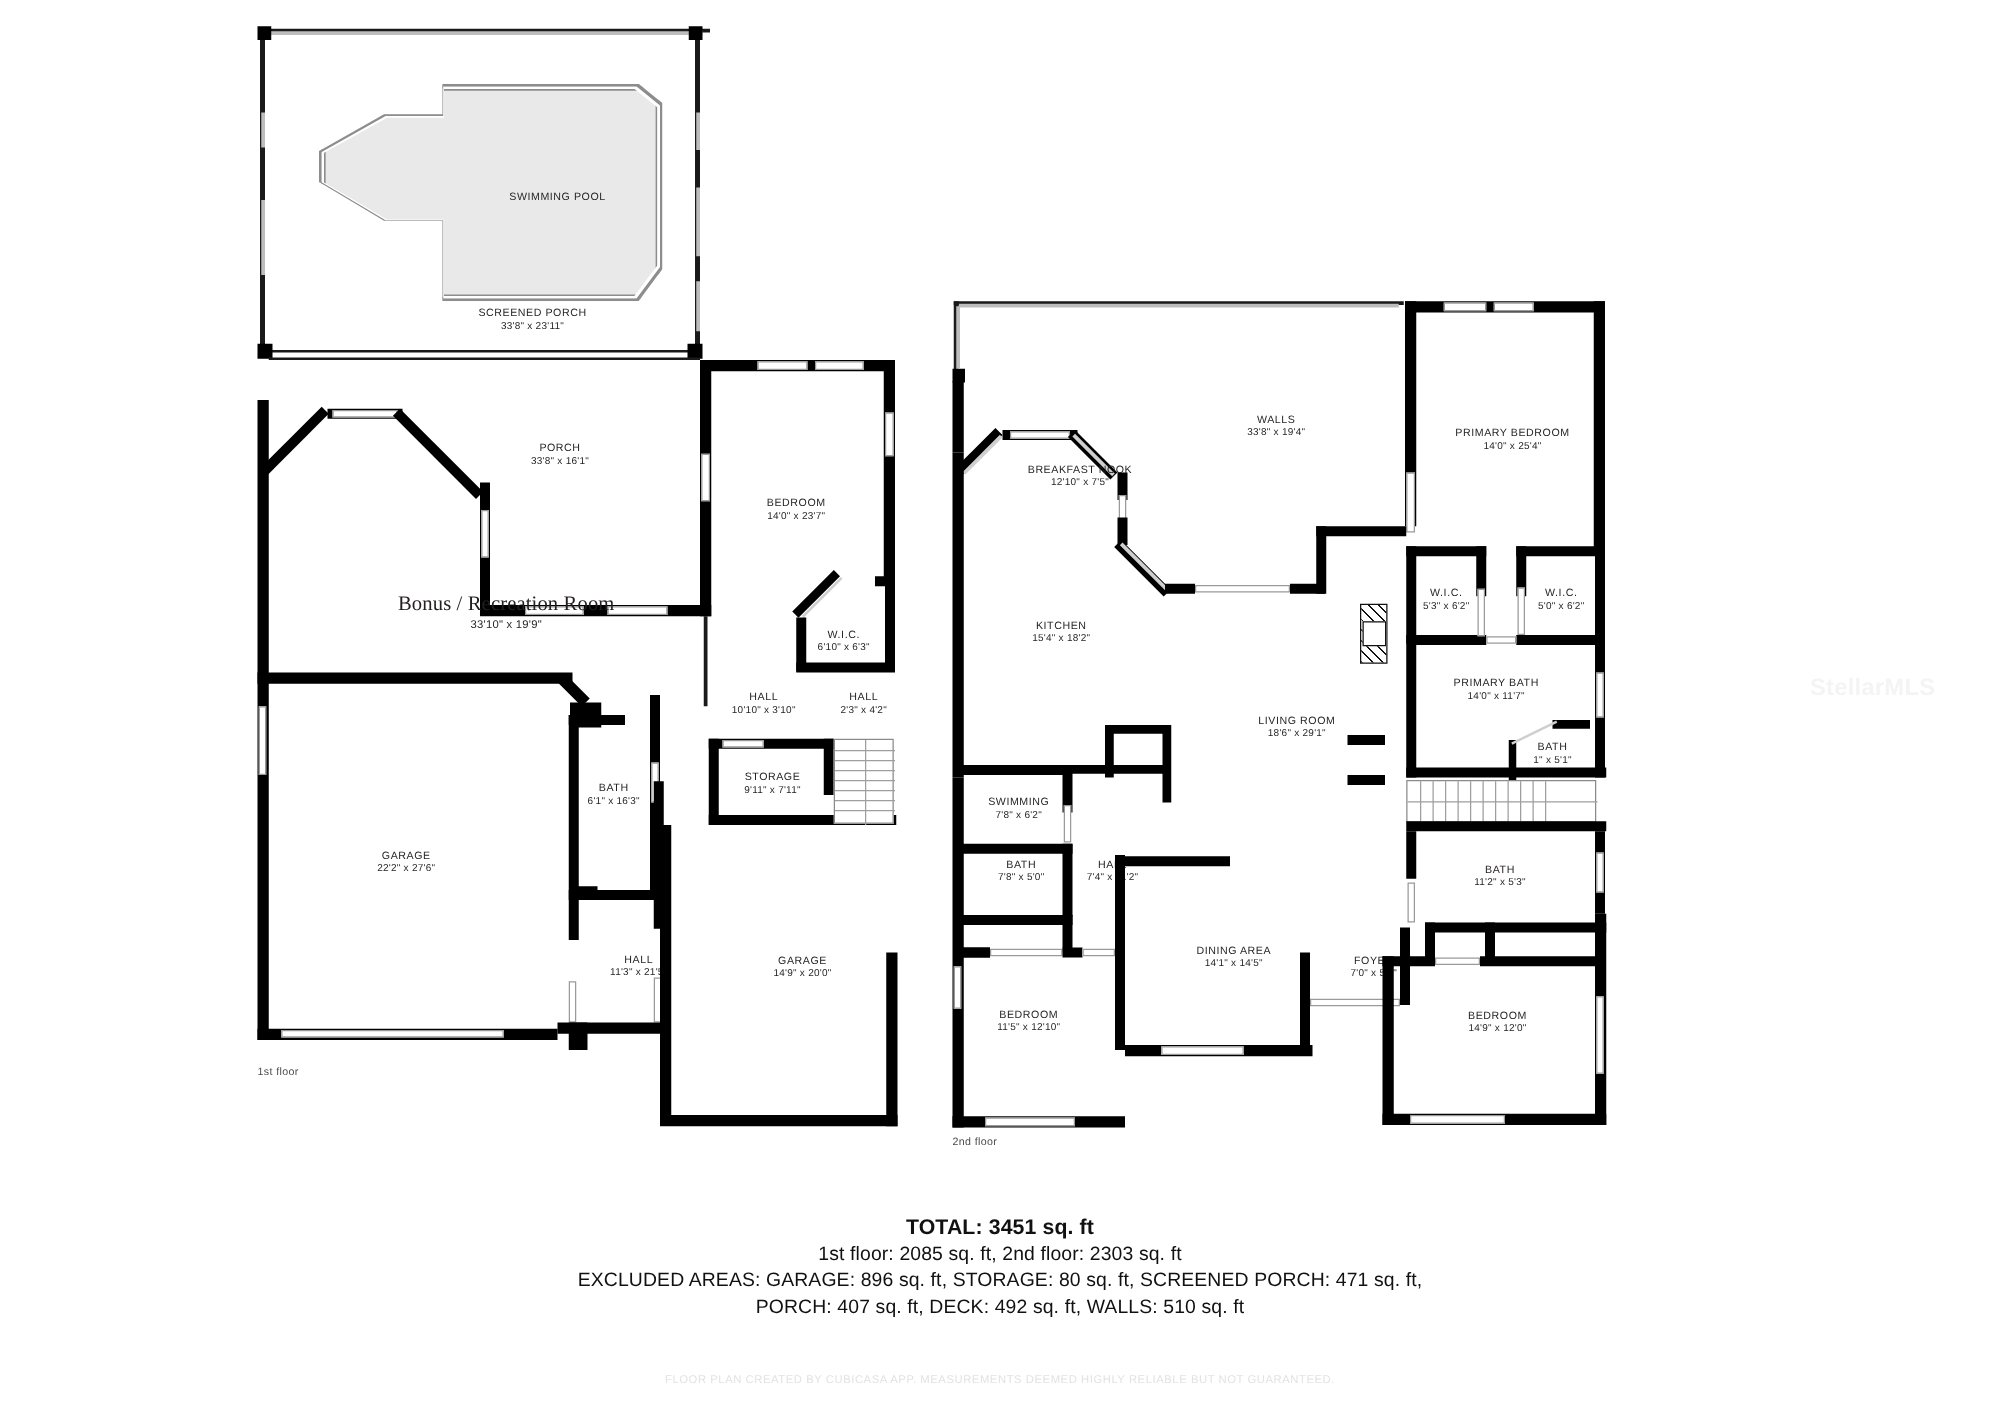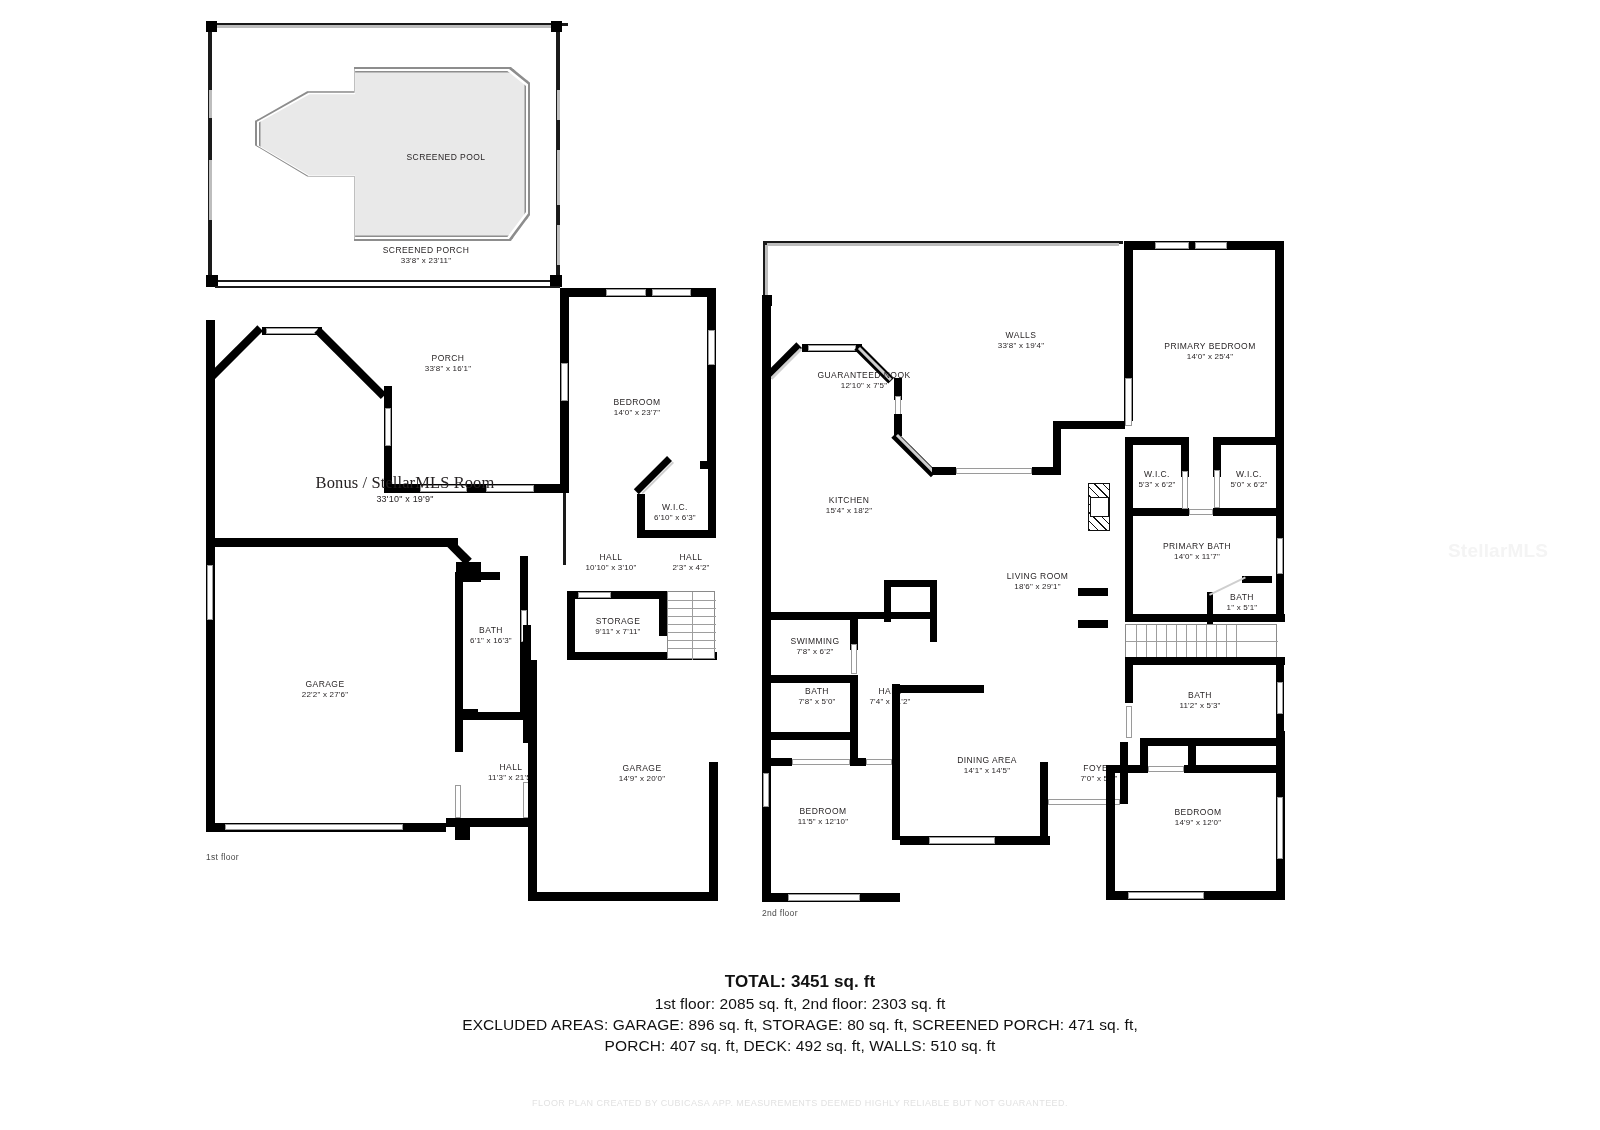--- a/index.html
+++ b/index.html
@@ -84,21 +84,21 @@
                 clip-path:polygon(36% 0%, 93% 0%, 100% 9%, 100% 85%, 93% 100%, 36% 100%, 36% 63%, 19% 63%, 0% 45%, 0% 31%, 19% 14%, 36% 14%);
                 background:#8d8d8d;"></div>
     <div style="position:absolute;left:257px;top:69px;width:271px;height:170px;
                 clip-path:polygon(36% 0%, 93% 0%, 100% 9%, 100% 85%, 93% 100%, 36% 100%, 36% 63%, 19% 63%, 0% 45%, 0% 31%, 19% 14%, 36% 14%);
                 background:#ffffff;"></div>
     <div style="position:absolute;left:259px;top:71px;width:267px;height:166px;
                 clip-path:polygon(36% 0%, 93% 0%, 100% 9%, 100% 85%, 93% 100%, 36% 100%, 36% 63%, 19% 63%, 0% 45%, 0% 31%, 19% 14%, 36% 14%);
                 background:#e9e9e9;box-shadow:inset 0 0 0 1.5px #8d8d8d;"></div>
 
     <div class="lbl" style="left:376px;top:152px;width:140px;">
-      <span class="nm">SCREENED POOL</span>
+      <span class="nm">SWIMMING POOL</span>
     </div>
     <div class="lbl" style="left:346px;top:245px;width:160px;">
       <span class="nm">SCREENED PORCH</span>
       <span class="dim">33'8" x 23'11"</span>
     </div>
 
     <div class="w" style="left:206px;top:320px;width:9px;height:512px;"></div>
     <div class="w" style="left:206px;top:823px;width:240px;height:9px;"></div>
     <div class="win" style="left:225px;top:824px;width:178px;height:6px;"></div>
     <div class="win" style="left:207px;top:565px;width:6px;height:55px;"></div>
@@ -113,21 +113,21 @@
     <div class="win" style="left:420px;top:485px;width:47px;height:7px;"></div>
     <div class="win" style="left:486px;top:485px;width:48px;height:7px;"></div>
     <div class="wt" style="left:215px;top:286px;width:345px;height:2px;"></div>
 
     <div class="lbl" style="left:378px;top:353px;width:140px;">
       <span class="nm">PORCH</span>
       <span class="dim">33'8" x 16'1"</span>
     </div>
 
     <div class="lbl big" style="left:265px;top:472px;width:280px;">
-      <span class="nm">Bonus / StellarMLS Room</span>
+      <span class="nm">Bonus / Recreation Room</span>
       <span class="dim">33'10" x 19'9"</span>
     </div>
 
     <div class="w" style="left:560px;top:288px;width:9px;height:205px;"></div>
     <div class="win" style="left:561px;top:363px;width:7px;height:38px;"></div>
     <div class="w" style="left:560px;top:288px;width:156px;height:9px;"></div>
     <div class="win" style="left:606px;top:289px;width:40px;height:7px;"></div>
     <div class="win" style="left:652px;top:289px;width:39px;height:7px;"></div>
     <div class="w" style="left:707px;top:288px;width:9px;height:175px;"></div>
     <div class="win" style="left:708px;top:330px;width:7px;height:35px;"></div>
@@ -253,21 +253,21 @@
     <div class="diagl" style="left:120px;top:347px;width:45px;height:3px;transform:rotate(45deg);"></div>
     <div class="w" style="left:154px;top:378px;width:8px;height:22px;"></div>
     <div class="win" style="left:155px;top:396px;width:6px;height:24px;"></div>
     <div class="w" style="left:154px;top:414px;width:8px;height:22px;"></div>
     <div class="diag" style="left:157px;top:432px;width:56px;height:8px;transform:rotate(45deg);"></div>
     <div class="diagl" style="left:158px;top:434px;width:52px;height:3px;transform:rotate(45deg);"></div>
     <div class="w" style="left:192px;top:467px;width:24px;height:8px;"></div>
     <div class="w" style="left:292px;top:467px;width:28px;height:8px;"></div>
     <div class="win" style="left:216px;top:468px;width:76px;height:6px;"></div>
     <div class="lbl" style="left:62px;top:370px;width:124px;">
-      <span class="nm">GUARANTEED NOOK</span>
+      <span class="nm">BREAKFAST NOOK</span>
       <span class="dim">12'10" x 7'5"</span>
     </div>
 
     <div class="w" style="left:313px;top:421px;width:8px;height:54px;"></div>
     <div class="w" style="left:313px;top:421px;width:72px;height:8px;"></div>
 
     <div class="w" style="left:385px;top:437px;width:8px;height:78px;"></div>
     <div class="w" style="left:385px;top:437px;width:64px;height:8px;"></div>
     <div class="w" style="left:441px;top:437px;width:8px;height:40px;"></div>
     <div class="w" style="left:385px;top:508px;width:64px;height:8px;"></div>

